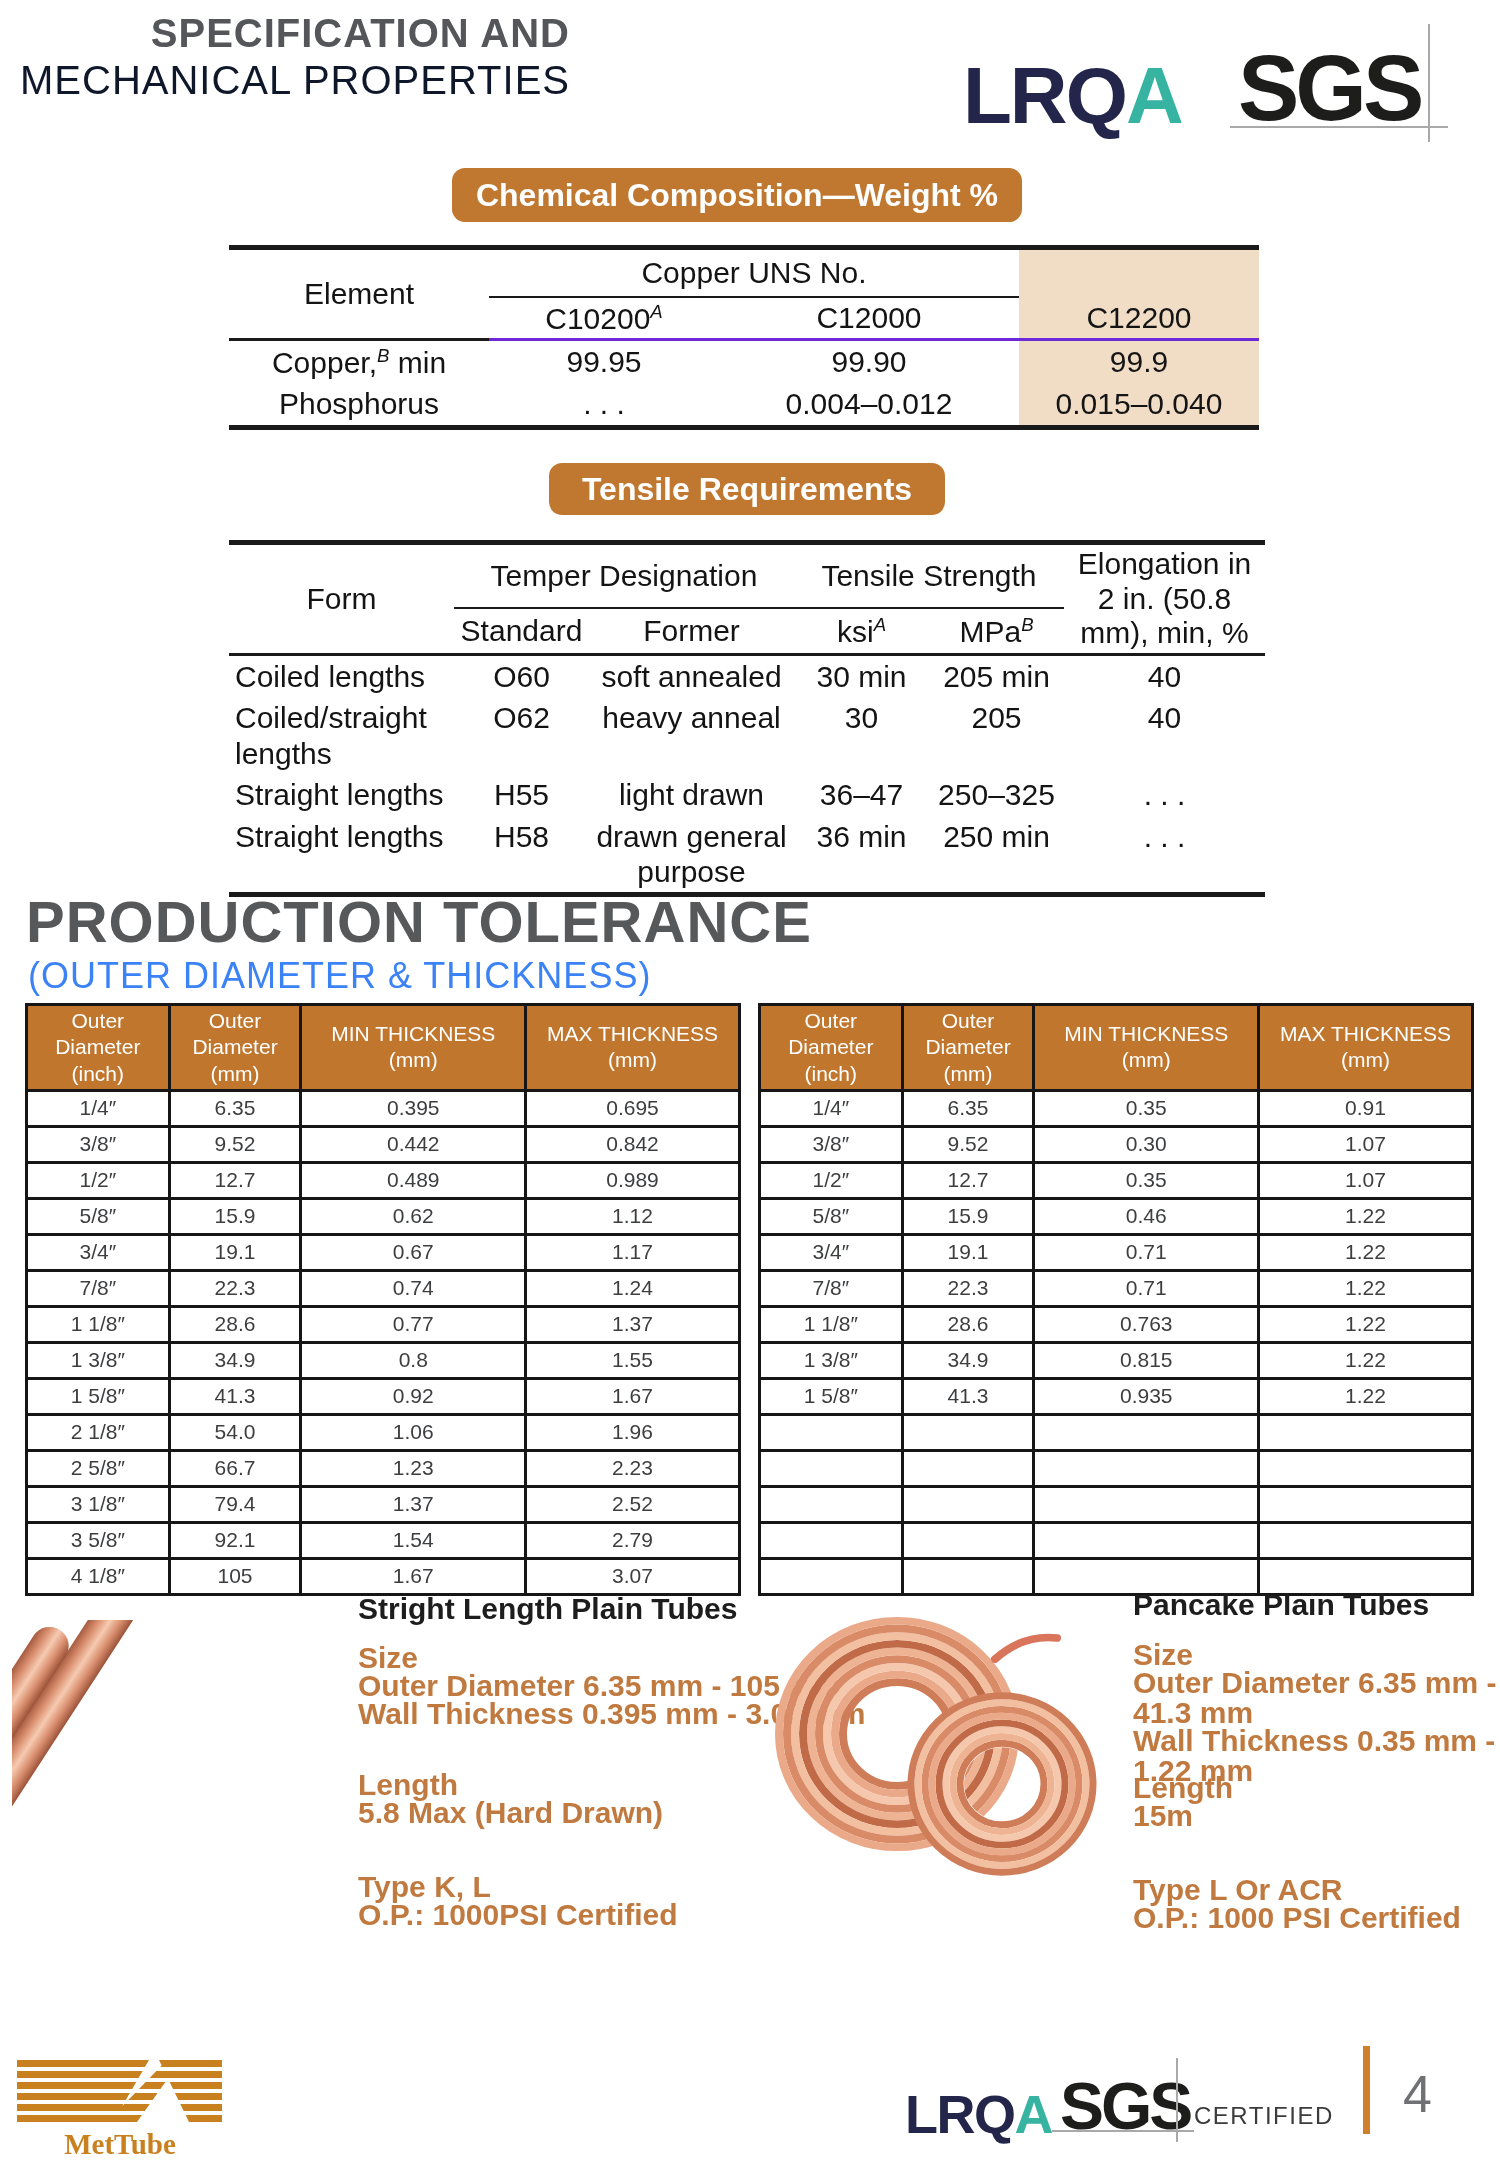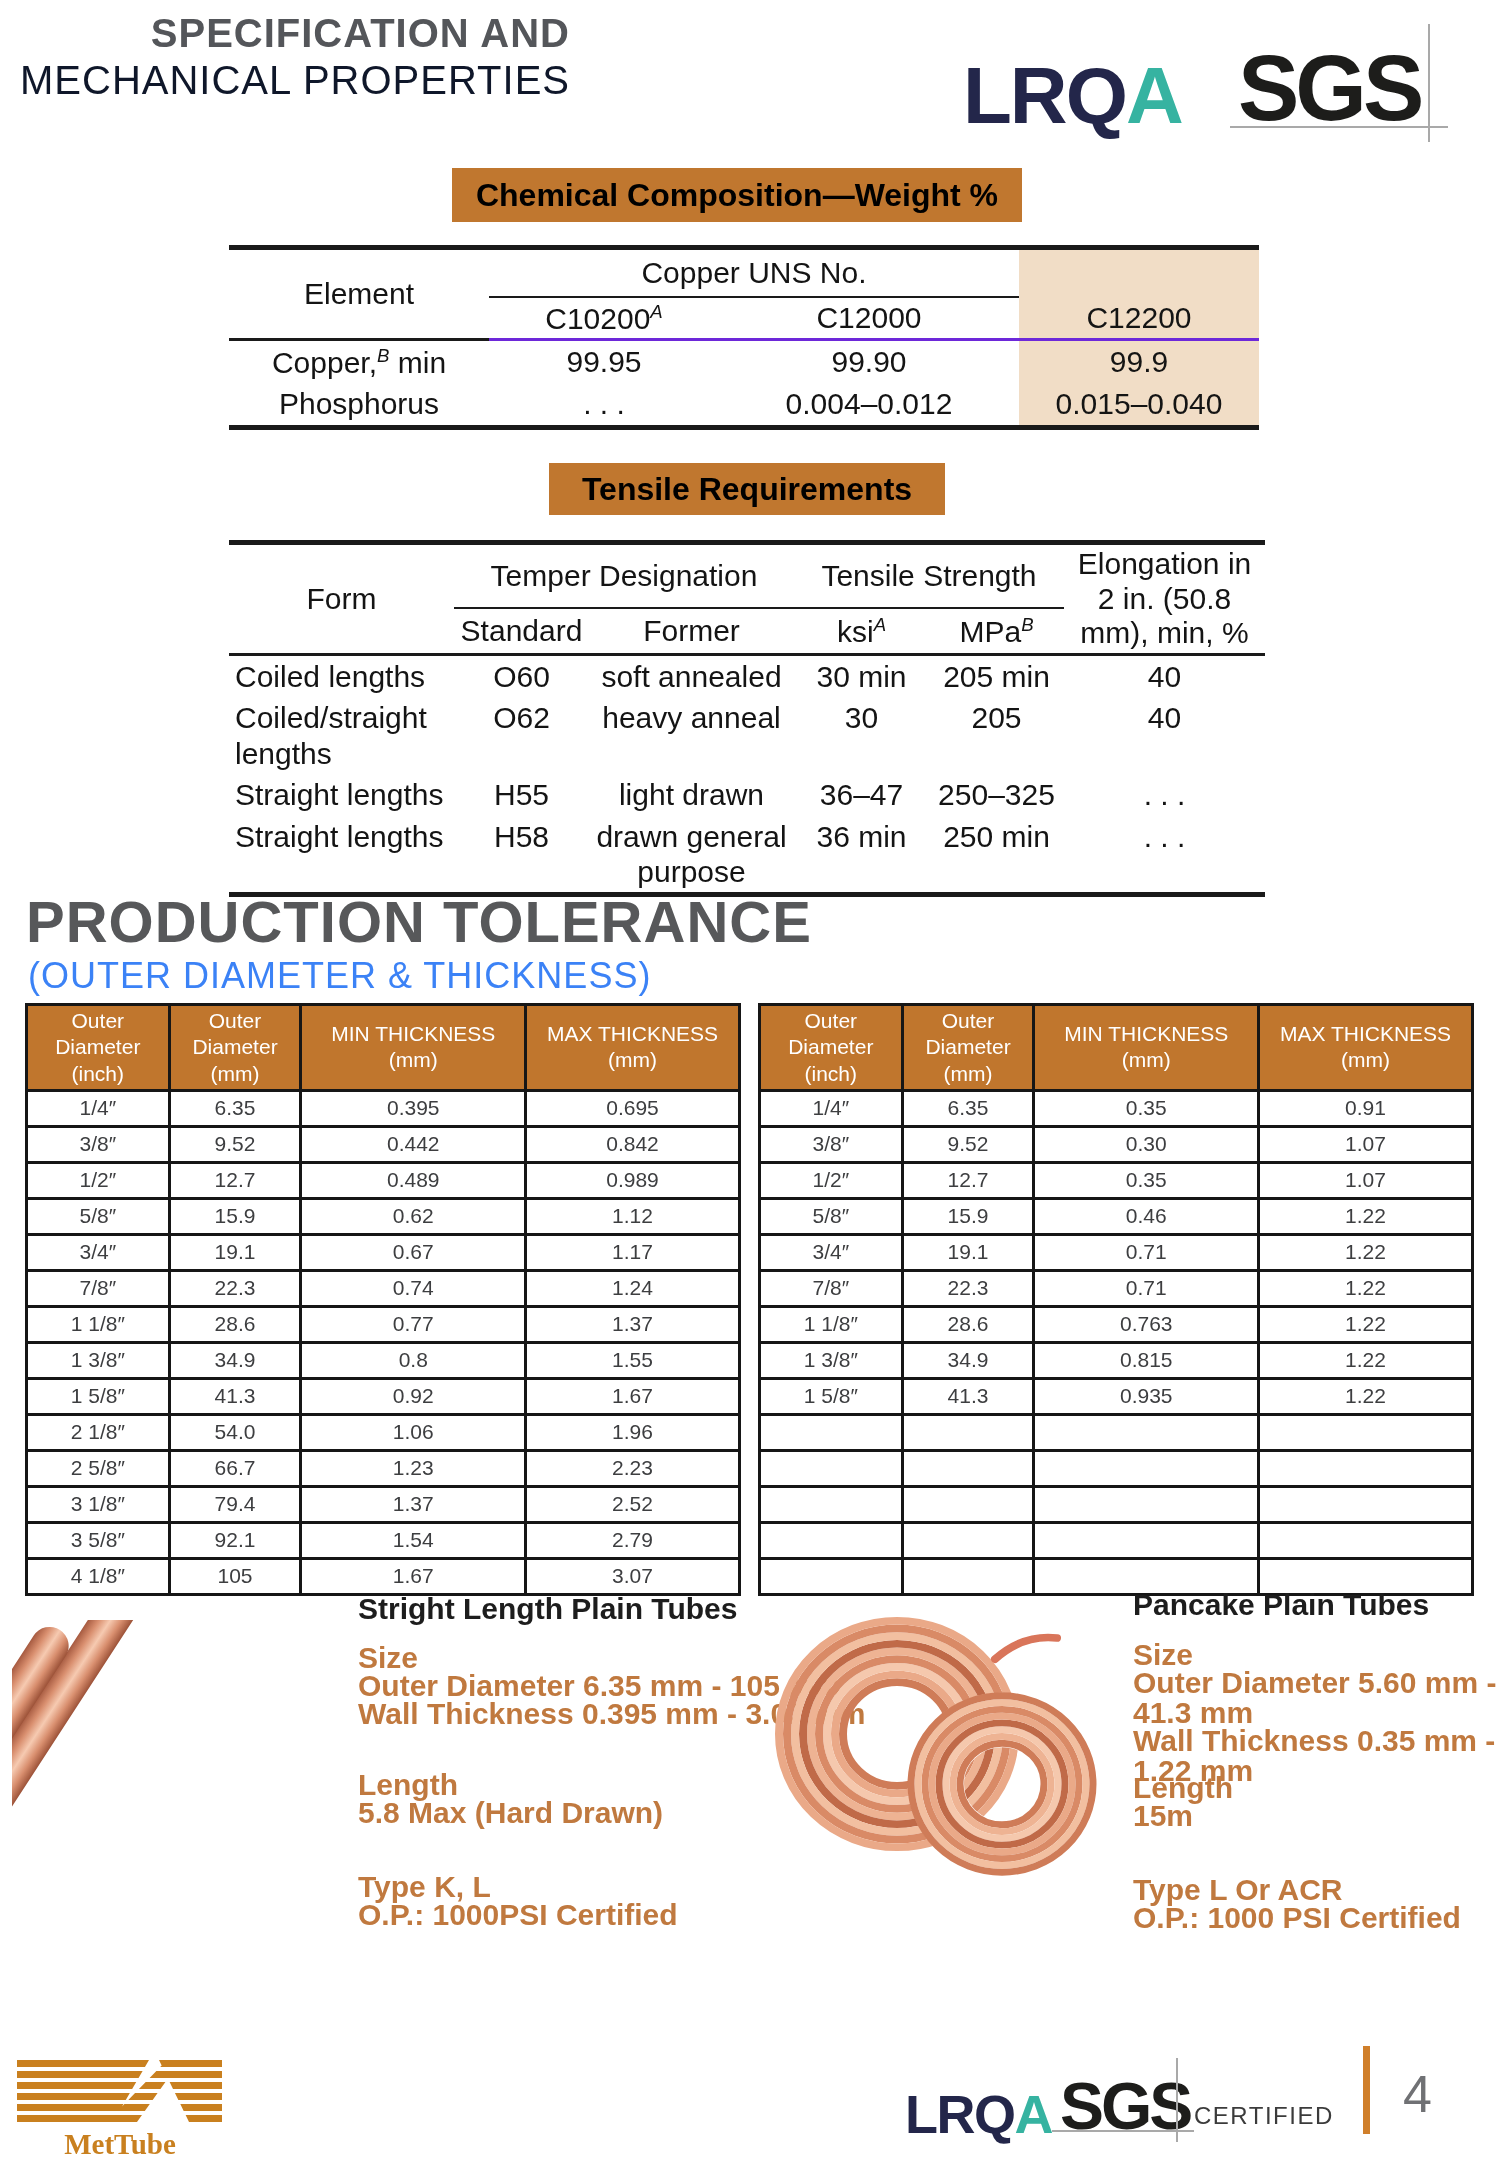--- a/index.html
+++ b/index.html
@@ -11,22 +11,22 @@
   .title-block { position:absolute; left:20px; top:10px; }
   .title-line1 { font-size:40px; font-weight:bold; color:#54565a; letter-spacing:1px; line-height:1.18;text-align:right; }
   .title-line2 { font-size:40px; font-weight:normal; color:#0f172a; letter-spacing:1px; line-height:1.18; }
   .t-lrqa { position:absolute; left:963px; top:50px; font-size:80px; font-weight:bold; color:#23264a; letter-spacing:-2px; }
   .t-lrqa .a-teal, .f-lrqa .a-teal { color:#36b3a1; }
   .t-sgs { position:absolute; left:1238px; top:36px; font-size:92px; font-weight:bold; color:#1d1d1b; letter-spacing:-4px; }
   .xh-v  { position:absolute; left:1428px; top:24px;  width:2px;  height:118px; background:#a9a9a9; }
   .xh-h  { position:absolute; left:1230px; top:126px; width:218px; height:2px;  background:#a9a9a9; }
 
   
-  .banner { position:absolute; background:#c0772f; color:#000000; font-weight:bold; font-size:32px;
-            display:flex; align-items:center; justify-content:center; }
+  .banner { position:absolute; background:#c0772f; color:#ffffff; font-weight:bold; font-size:32px;
+            display:flex; align-items:center; justify-content:center;border-radius:13px; }
   #chem-banner    { left:452px; top:168px; width:570px; height:54px; }
   #tensile-banner { left:549px; top:463px; width:396px; height:52px; }
 
   
   .spec-table { position:absolute; border-collapse:collapse; font-size:30px; color:#141414;
                 text-align:center; border-top:5px solid #1a1a1a; border-bottom:5px solid #1a1a1a; }
   .spec-table th { font-weight:normal; padding:0; }
   .spec-table td { padding:2px 4px; }
   sup { font-style:italic; font-size:0.62em; }
 
@@ -467,21 +467,21 @@
       <circle r="70" fill="none" stroke="#eaa988" stroke-width="7"></circle>
       <circle r="77" fill="none" stroke="#d98a66" stroke-width="7"></circle>
       <circle r="84" fill="none" stroke="#f2bfa0" stroke-width="7"></circle>
       <circle r="91" fill="none" stroke="#cf7c58" stroke-width="7"></circle>
     </g>
   </svg>
 
   <div class="prod-title" style="left:1133px; top:1588px;">Pancake Plain Tubes</div>
   <div class="prod-group" style="left:1133px; top:1640px;">
     <div>Size</div>
-    <div>Outer Diameter 5.60 mm - 41.3 mm</div>
+    <div>Outer Diameter 6.35 mm - 41.3 mm</div>
     <div>Wall Thickness 0.35 mm - 1.22 mm</div>
   </div>
   <div class="prod-group" style="left:1133px; top:1773px;">
     <div>Length</div>
     <div>15m</div>
   </div>
   <div class="prod-group" style="left:1133px; top:1875px;">
     <div>Type L Or ACR</div>
     <div>O.P.: 1000 PSI Certified</div>
   </div>

